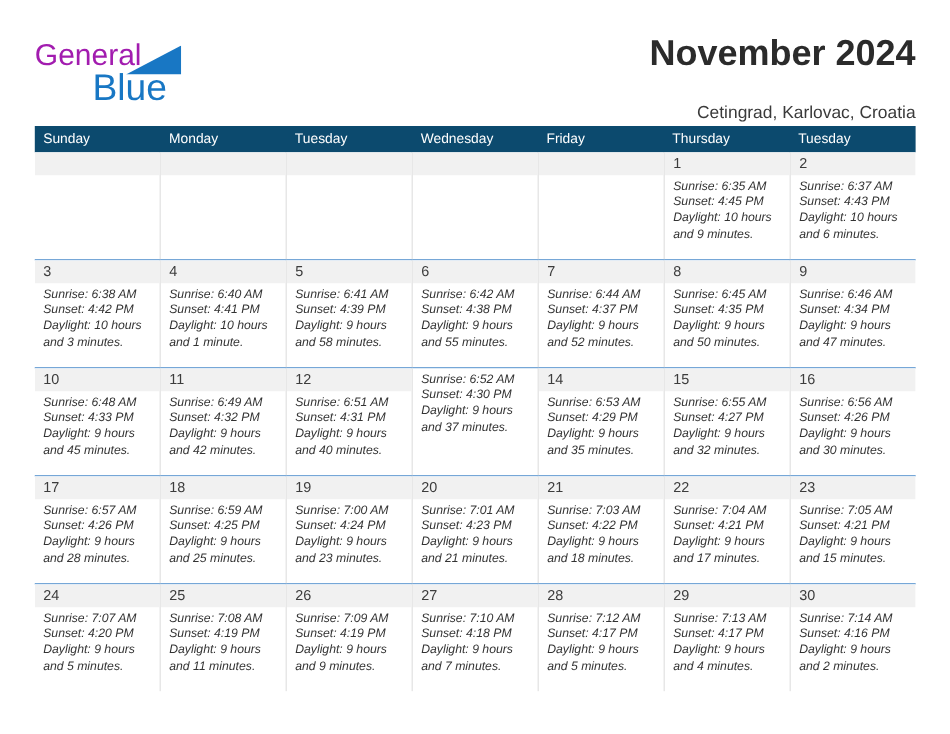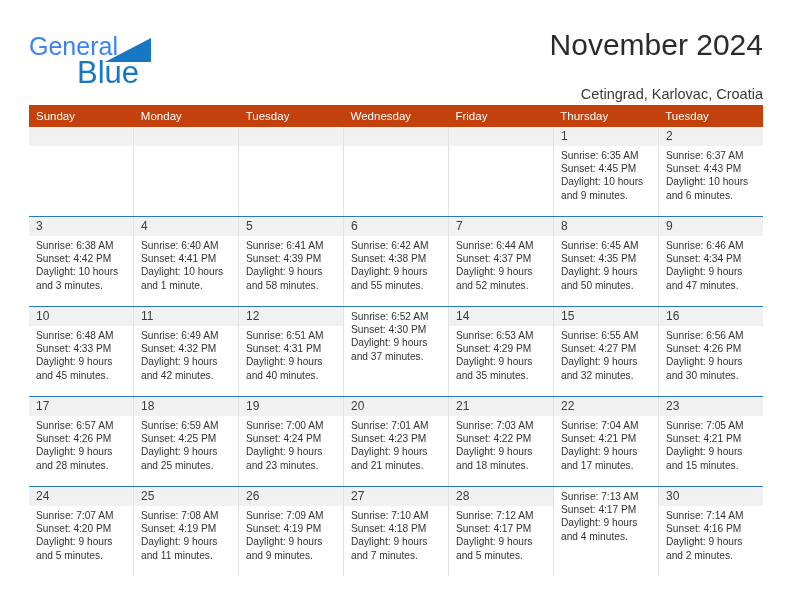--- a/index.html
+++ b/index.html
@@ -35,21 +35,21 @@
     top: 4px;
     width: 240px;
     height: 60px;
   }
   .logo-general {
     position: absolute;
     left: 0;
     top: 0;
     font-size: 25px;
     letter-spacing: 0px;
-    color: #3b82f6;
+    color: #a21caf;
     font-family: "Liberation Sans", sans-serif;
   }
   .logo-tri {
     position: absolute;
     left: 76px;
     top: 6px;
   }
   .logo-blue {
     position: absolute;
     left: 48px;
@@ -60,21 +60,21 @@
   }
 
   .title-wrap {
     position: absolute;
     right: 0;
     top: 0;
     text-align: right;
   }
   .cal-title {
     font-size: 30px;
-    font-weight: normal;
+    font-weight: bold;
     color: #2b2b2b;
     line-height: 34px;
     white-space: nowrap;
   }
   .cal-subtitle {
     font-size: 14.5px;
     color: #3a3a3a;
     line-height: 20px;
     margin-top: 22px;
     white-space: nowrap;
@@ -82,21 +82,21 @@
 
   
   .calendar {
     position: absolute;
     left: 29px;
     top: 105px;
     width: 734px;
   }
   .weekdays {
     display: flex;
-    background: #c2410c;
+    background: #0c4a6e;
     height: 22px;
   }
   .weekday {
     flex: 1 1 0;
     color: #ffffff;
     font-size: 11.5px;
     line-height: 22px;
     padding-left: 7px;
     box-sizing: border-box;
     white-space: nowrap;
@@ -125,20 +125,21 @@
     font-size: 12px;
     color: #3c3c3c;
     box-sizing: border-box;
   }
   .day.empty .num-band { background: #f1f1f1; }
   .day .info {
     padding: 3px 5px 0 7px;
     font-size: 10.2px;
     line-height: 13.2px;
     color: #333333;
+    font-style: italic;
   }
   .day .info div { white-space: nowrap; }
 </style>
 </head>
 <body>
 
 <div class="page">
 
   <div class="top">
 
@@ -439,20 +440,21 @@
           <div class="day">
             <div class="num-band">28</div>
             <div class="info">
               <div>Sunrise: 7:12 AM</div>
               <div>Sunset: 4:17 PM</div>
               <div>Daylight: 9 hours</div>
               <div>and 5 minutes.</div>
             </div>
           </div>
           <div class="day">
+            <div class="num-band">29</div>
             <div class="info">
               <div>Sunrise: 7:13 AM</div>
               <div>Sunset: 4:17 PM</div>
               <div>Daylight: 9 hours</div>
               <div>and 4 minutes.</div>
             </div>
           </div>
           <div class="day">
             <div class="num-band">30</div>
             <div class="info">

